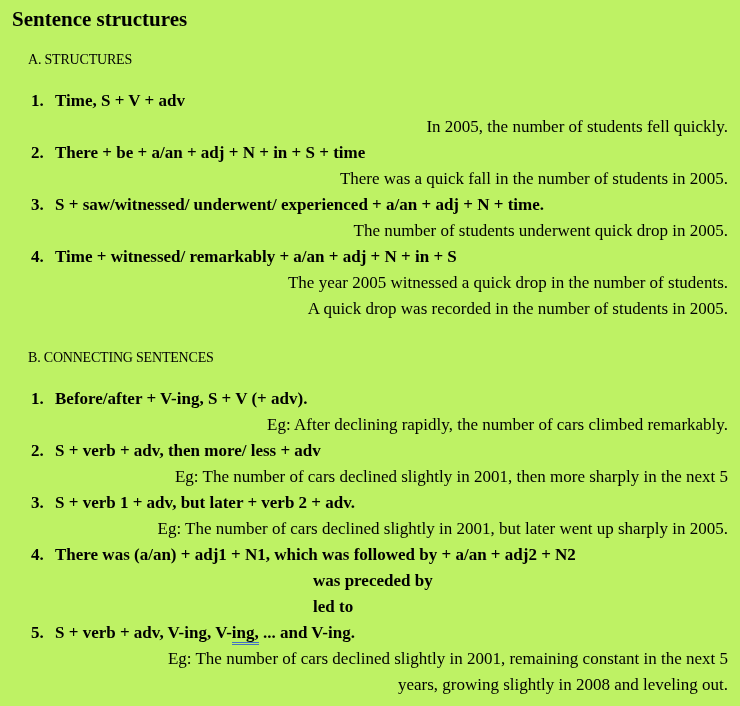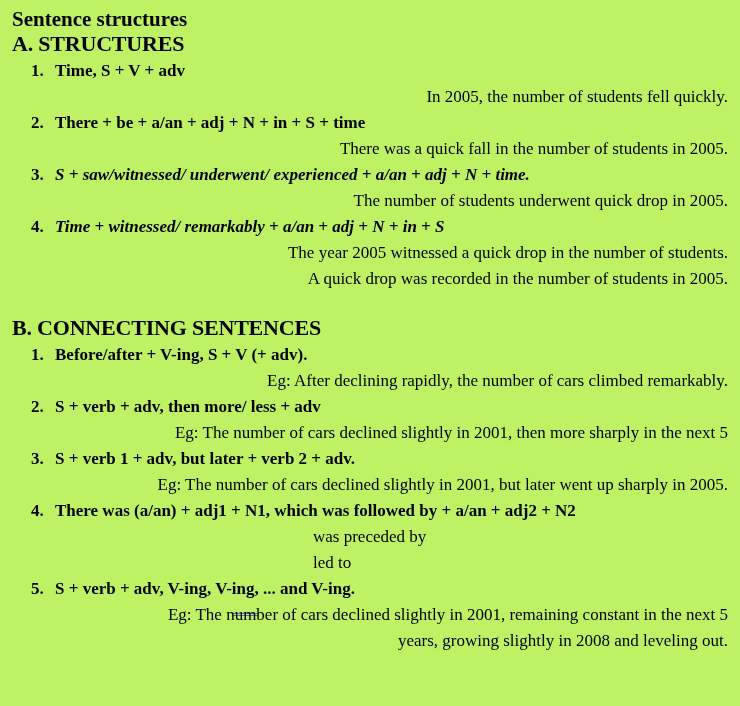--- a/index.html
+++ b/index.html
@@ -14,48 +14,48 @@
     font-family: "Liberation Serif", "DejaVu Serif", serif;
     overflow: hidden;
   }
   .title {
     margin: 0;
     font-size: 21px;
     line-height: 26px;
     font-weight: bold;
   }
   .section-heading {
-    margin: 0;
-    font-size: 22px;
+    margin: 16px;
+    font-size: 14px;
     line-height: 24px;
-    font-weight: bold;
+    font-weight: normal;
     letter-spacing: -0.2px;
   }
   .section-heading.gap-above { margin-top: 24px; }
   .list { margin-top: 2px; }
   .line {
     position: relative;
     font-size: 17px;
     line-height: 26px;
     white-space: nowrap;
   }
   .num {
     position: absolute;
     left: 19px;
     top: 0;
     font-weight: bold;
     font-style: normal;
   }
   .struct { padding-left: 43px; font-weight: bold; }
-  .struct.italic { font-style: italic; }
+  .struct.italic { }
   .example { padding-left: 38px; font-weight: normal; text-align: right; }
-  .alt { padding-left: 301px; font-weight: normal; }
+  .alt { padding-left: 301px; font-weight: bold; }
   .gram-underline {
     border-bottom: 3px double #4472c4;
-    padding-bottom: 15px;
+    padding-bottom: 0px;
   }
 </style>
 </head>
 <body>
 
 <div class="page">
 
   <h1 class="title">Sentence structures</h1>
 
   <h2 class="section-heading">A. STRUCTURES</h2>

